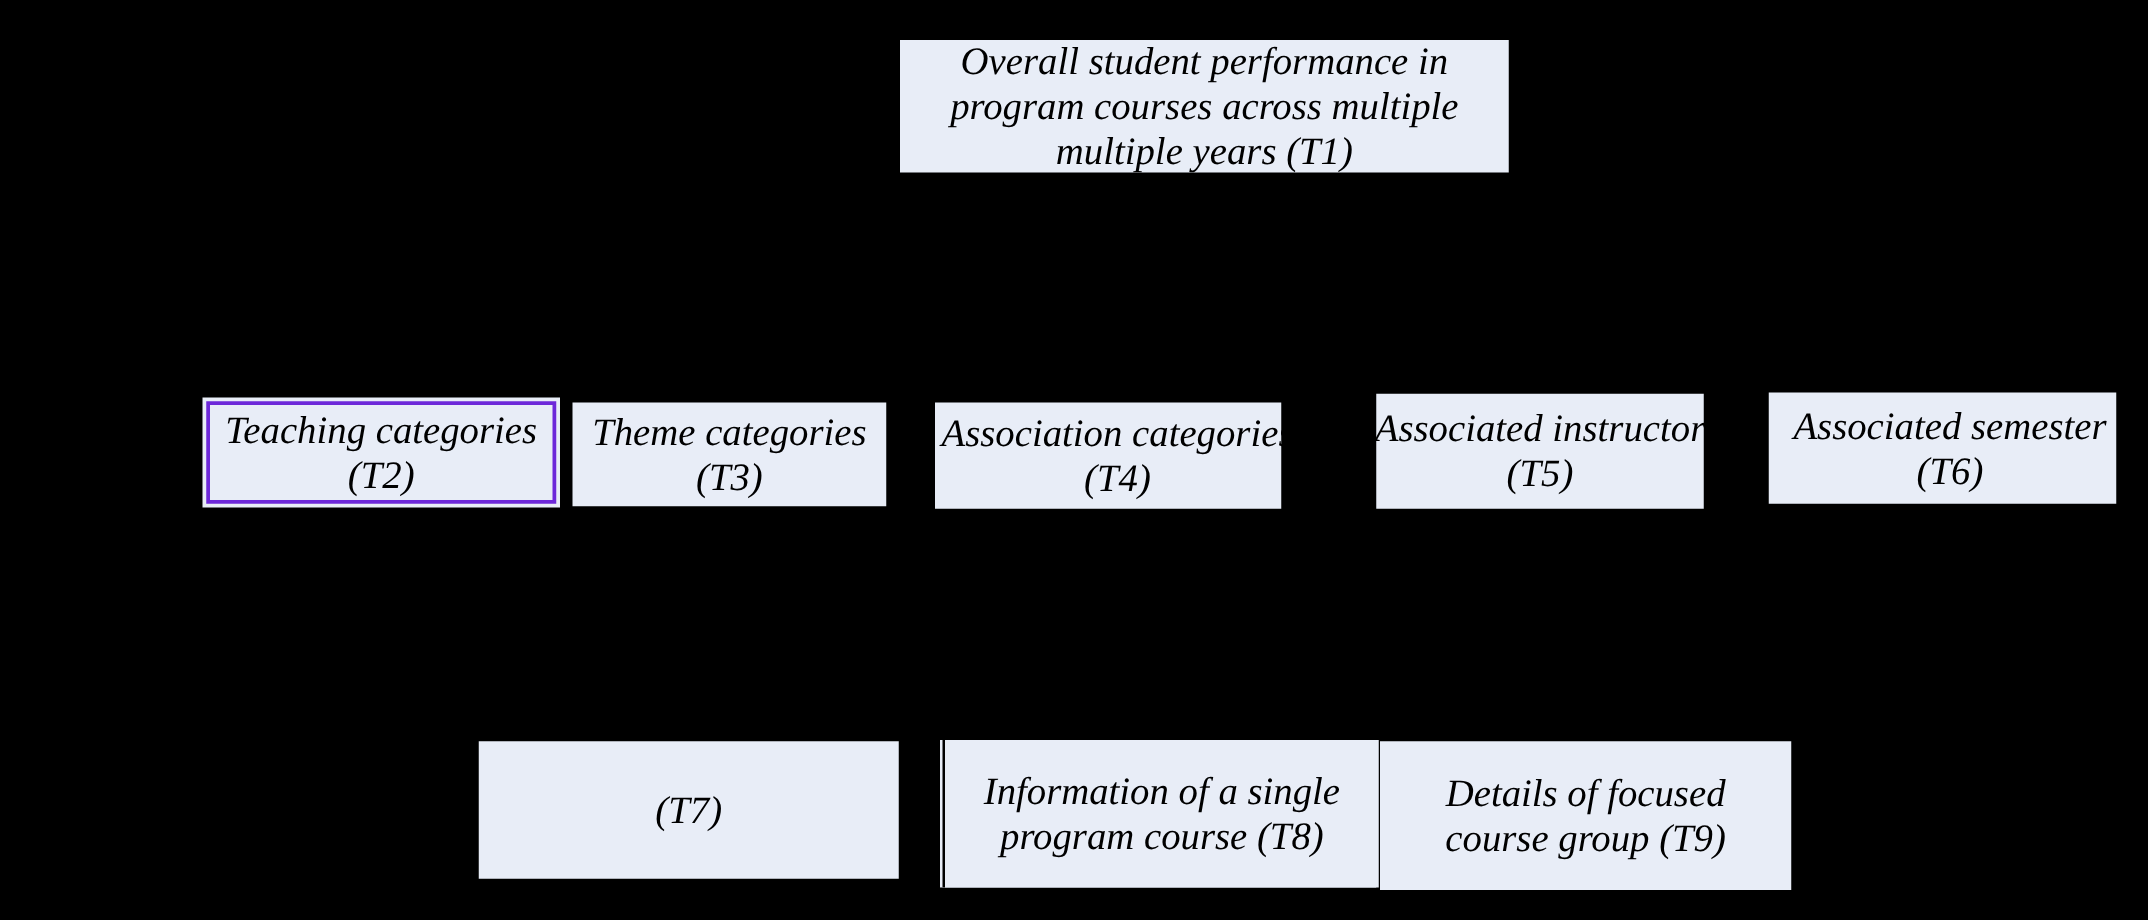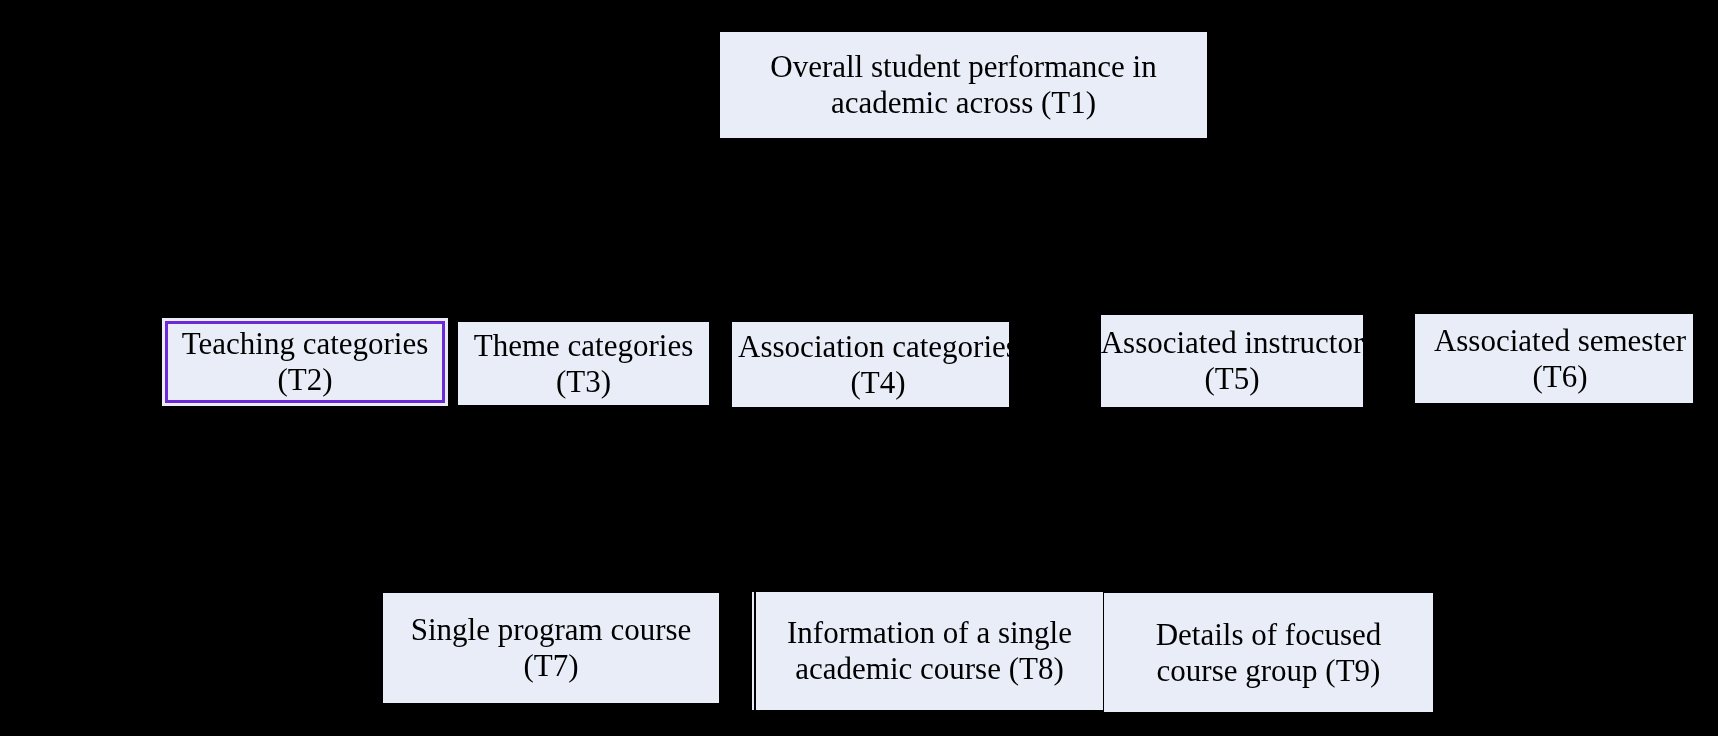--- a/index.html
+++ b/index.html
@@ -26,50 +26,52 @@
       align-items: center;
       justify-content: center;
       text-align: center;
       font-size: 31px;
       line-height: 36px;
       box-sizing: border-box;
       white-space: nowrap;
     }
     .node .line {
       display: block;
+      font-style: italic;
     }
     
     .node.bordered {
       border: 3px solid #6d28d9;
       box-shadow: 0 0 0 3px #e8edf7;
     }
     
     .node.left-edge-line {
       border-left: 2px solid #000000;
       box-shadow: -2px 0 0 0 #e8edf7;
     }
     
     .n-t1 { left: 720px;  top: 32px;  width: 487px; height: 106px; }
     .n-t2 { left: 165px;  top: 321px; width: 280px; height: 82px;  }
     .n-t3 { left: 458px;  top: 322px; width: 251px; height: 83px;  }
-    .n-t4 { left: 732px;  top: 322px; width: 277px; height: 85px; padding-left: 15px;  }
+    .n-t4 { left: 748px;  top: 322px; width: 277px; height: 85px; padding-left: 15px;  }
     .n-t5 { left: 1101px; top: 315px; width: 262px; height: 92px;  }
     .n-t6 { left: 1415px; top: 314px; width: 278px; height: 89px; padding-left: 12px;  }
     .n-t7 { left: 383px;  top: 593px; width: 336px; height: 110px; }
     .n-t8 { left: 754px;  top: 592px; width: 349px; height: 118px; }
     .n-t9 { left: 1104px; top: 593px; width: 329px; height: 119px; }
   </style>
 </head>
 <body>
 
 <div class="canvas">
 
   <div class="node n-t1">
     <span class="line">Overall student performance in</span>
-    <span class="line">academic across (T1)</span>
+    <span class="line">program courses across multiple</span>
+    <span class="line">multiple years (T1)</span>
   </div>
 
   <div class="node bordered n-t2">
     <span class="line">Teaching categories</span>
     <span class="line">(T2)</span>
   </div>
 
   <div class="node n-t3">
     <span class="line">Theme categories</span>
     <span class="line">(T3)</span>
@@ -84,27 +86,26 @@
     <span class="line">Associated instructor</span>
     <span class="line">(T5)</span>
   </div>
 
   <div class="node n-t6">
     <span class="line">Associated semester</span>
     <span class="line">(T6)</span>
   </div>
 
   <div class="node n-t7">
-    <span class="line">Single program course</span>
     <span class="line">(T7)</span>
   </div>
 
   <div class="node left-edge-line n-t8">
     <span class="line">Information of a single</span>
-    <span class="line">academic course (T8)</span>
+    <span class="line">program course (T8)</span>
   </div>
 
   <div class="node n-t9">
     <span class="line">Details of focused</span>
     <span class="line">course group (T9)</span>
   </div>
 
 </div>
 
 </body></html>

